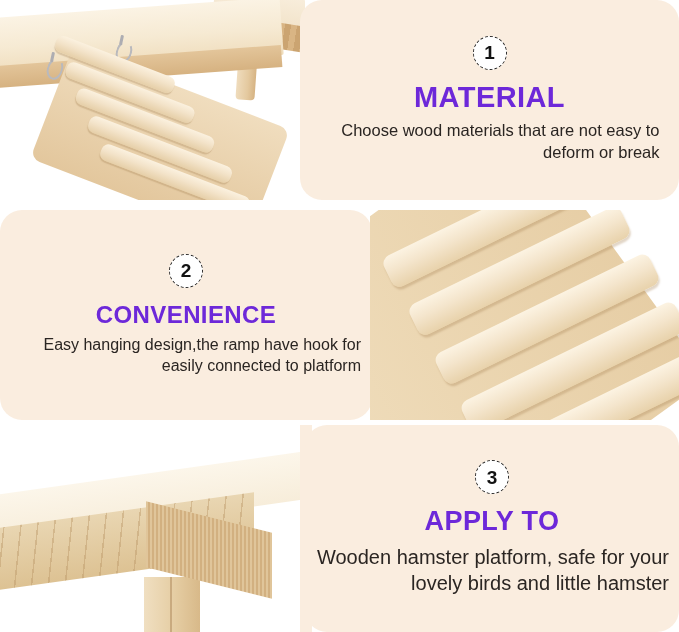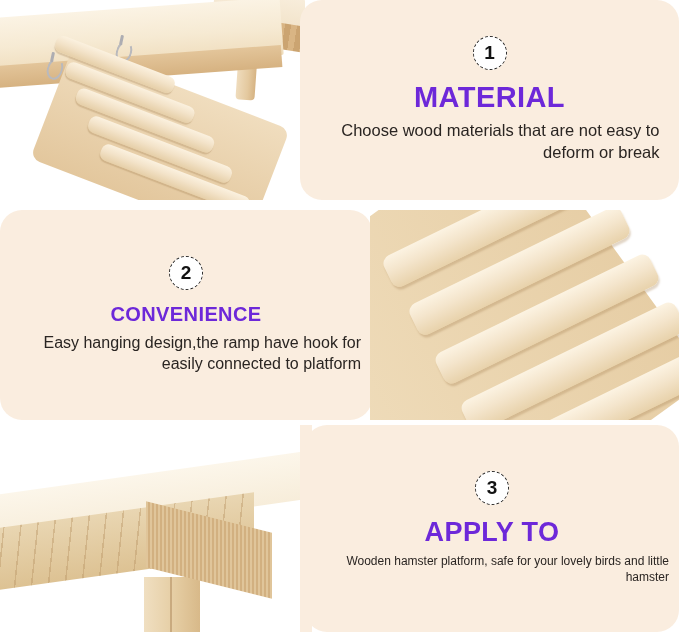--- a/index.html
+++ b/index.html
@@ -46,31 +46,31 @@
   }
   #card-1 .badge{margin-bottom:12px;}
   #card-2 .badge{margin-bottom:14px;}
   #card-3 .badge{margin-bottom:13px;}
 
   .title{
     font-size:29px;font-weight:bold;color:#6d28d9;
     letter-spacing:.4px;line-height:1.05;margin:0 0 8px 0;
     font-family:"Liberation Sans", sans-serif;
   }
-  #card-2 .title{font-size:20px;margin-bottom:7px;}
+  #card-2 .title{font-size:24px;margin-bottom:7px;}
   #card-3 .title{font-size:27px;}
 
   .desc{
     font-size:16.5px;color:#2a2522;line-height:1.33;
     margin:0;padding:0 14px;max-width:340px;
     font-family:"Liberation Sans", sans-serif;
     text-align:right;
   }
   #card-2 .desc{font-size:16px;padding:0 10px;max-width:350px;}
-  #card-3 .desc{font-size:12px;padding:0 10px;max-width:356px;}
+  #card-3 .desc{font-size:20px;padding:0 10px;max-width:356px;}
 
   
   .photo{position:absolute;top:0;height:100%;overflow:hidden;background:#ffffff;}
   #photo-1{left:0;width:305px;}
   #photo-2{left:370px;width:309px;}
   #photo-3{left:0;width:312px;}
 
   .ph-inner{position:absolute;inset:0;}
 
   

